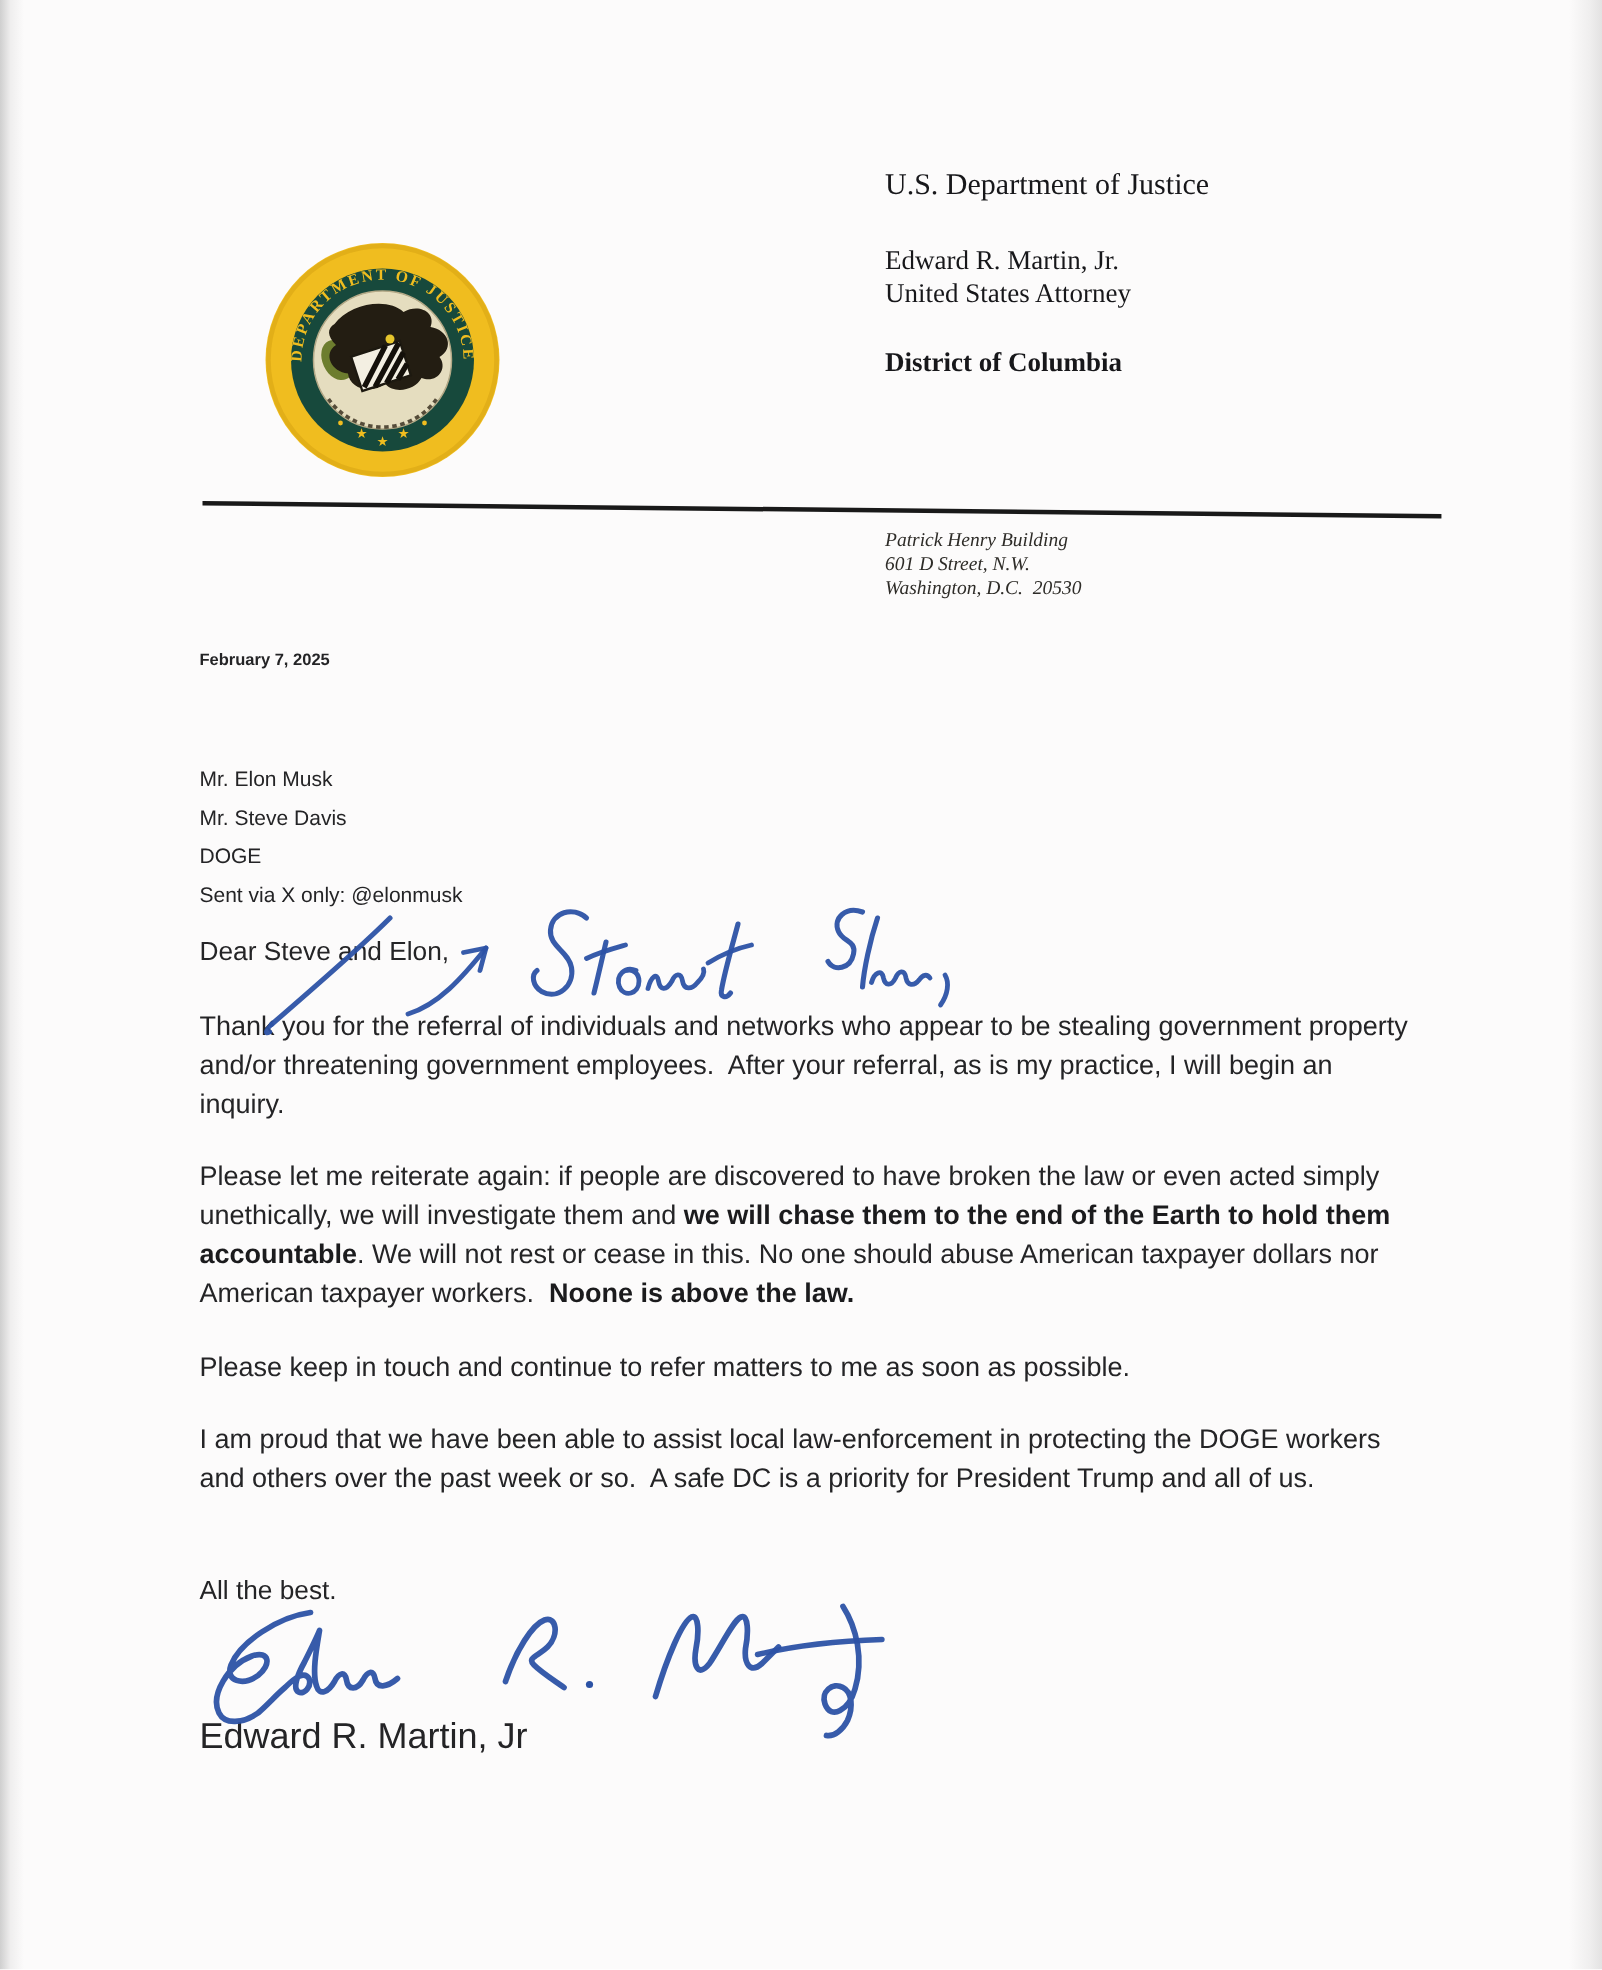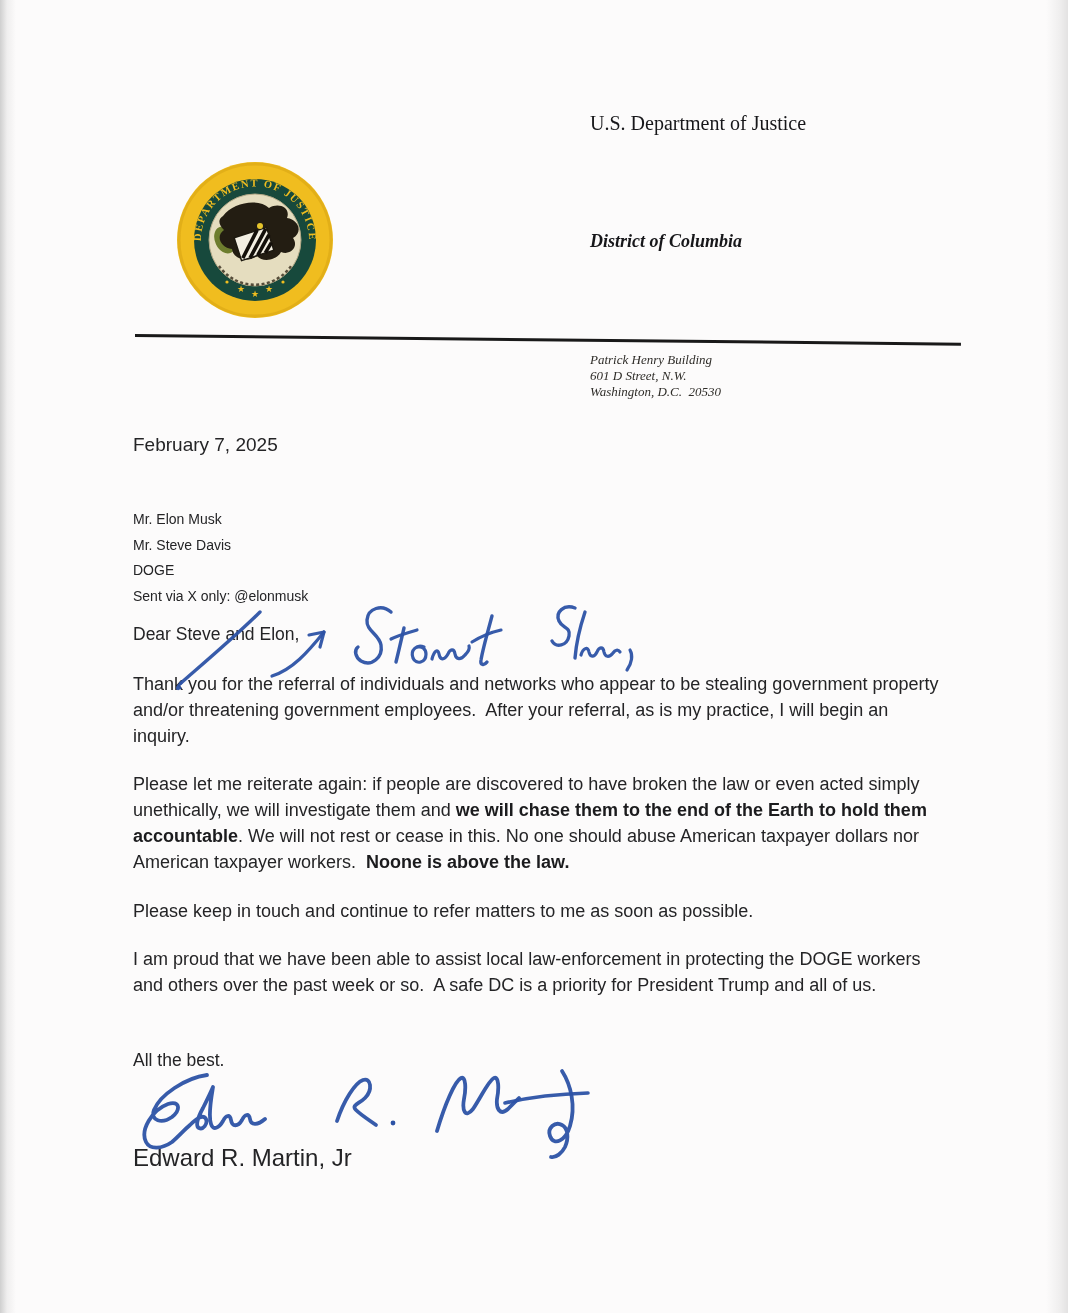--- a/index.html
+++ b/index.html
@@ -4,27 +4,27 @@
 <style>
   html,body{margin:0;padding:0;background:#ffffff;}
   .page{
     position:relative;width:1068px;height:1313px;overflow:hidden;
     background:linear-gradient(90deg,#cfcfcf 0px,#efeeee 7px,#fcfbfb 16px,#fcfbfb 1046px,#efeeee 1060px,#e3e2e2 1068px);
     font-family:"Liberation Sans",sans-serif;color:#242426;
   }
   
   .lh-agency{position:absolute;left:590px;top:112px;font-family:"Liberation Serif",serif;font-size:20px;color:#17171a;text-align:center;}
   .lh-attorney{position:absolute;left:590px;top:162px;font-family:"Liberation Serif",serif;font-size:18px;line-height:22px;color:#17171a;}
-  .lh-district{position:absolute;left:590px;top:231px;font-family:"Liberation Serif",serif;font-style:italic;font-weight:600;font-size:18px;color:#17171a;}
+  .lh-district{position:absolute;left:590px;top:231px;font-family:"Liberation Serif",serif;font-weight:600;font-size:18px;color:#17171a;}
   .seal{position:absolute;left:175px;top:160px;width:160px;height:160px;}
   .rule{position:absolute;left:135px;top:334px;width:826px;height:2.6px;background:#191919;transform:rotate(0.6deg);transform-origin:left center;}
   .address{position:absolute;left:590px;top:352px;font-family:"Liberation Serif",serif;font-style:italic;font-size:13px;line-height:16px;color:#2e2c28;}
   .address div{white-space:pre;}
   
-  .date{position:absolute;left:133px;top:434px;font-size:19px;}
+  .date{position:absolute;left:133px;top:434px;font-size:11px;font-weight:bold;}
   .recipients{position:absolute;left:133px;top:507px;font-size:14px;line-height:25.5px;}
   .salutation{position:absolute;left:133px;top:624px;font-size:17.5px;}
   .body{position:absolute;left:133px;top:672px;width:814px;font-size:18px;line-height:25.8px;}
   .para{margin:0 0 23px 0;white-space:pre-wrap;}
   .run.bold{font-weight:bold;color:#1b1b1d;}
   .closing{position:absolute;left:133px;top:1050px;font-size:17.5px;}
   .signer{position:absolute;left:133px;top:1144px;font-size:24px;}
   
   .handwriting{position:absolute;left:0;top:0;width:1068px;height:1313px;pointer-events:none;}
   .ink{fill:none;stroke:var(--ink,#2c52a5);stroke-linecap:round;stroke-linejoin:round;opacity:.95;}
@@ -55,20 +55,24 @@
     <circle cx="85" cy="66" r="3" fill="#e6c52c"></circle>
     <path d="M 44,106 A 44,44 0 0 0 116,106" stroke="#3c3322" stroke-width="2.4" stroke-dasharray="3 2.4" fill="none" opacity="0.85"></path>
     <text x="62" y="132" font-size="9" fill="var(--seal-gold,#f0bd1f)">★</text>
     <text x="76" y="137" font-size="9" fill="var(--seal-gold,#f0bd1f)">★</text>
     <text x="90" y="132" font-size="9" fill="var(--seal-gold,#f0bd1f)">★</text>
     <circle cx="52" cy="122" r="1.6" fill="var(--seal-gold,#f0bd1f)"></circle>
     <circle cx="108" cy="122" r="1.6" fill="var(--seal-gold,#f0bd1f)"></circle>
   </svg>
 
   <div class="lh-agency">U.S. Department of Justice</div>
+  <div class="lh-attorney">
+    <div>Edward R. Martin, Jr.</div>
+    <div>United States Attorney</div>
+  </div>
   <div class="lh-district">District of Columbia</div>
 
   <div class="rule"></div>
 
   <div class="address">
     <div>Patrick Henry Building</div>
     <div>601 D Street, N.W.</div>
     <div>Washington, D.C.  20530</div>
   </div>
 

